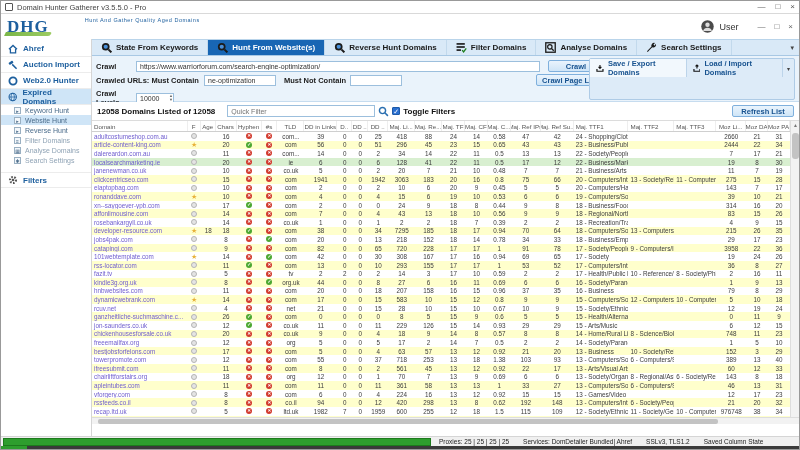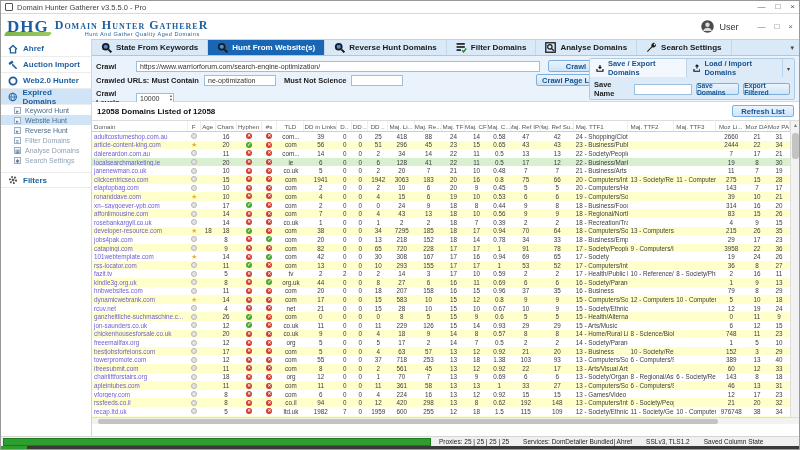--- a/index.html
+++ b/index.html
@@ -8,21 +8,21 @@
 
   
   .titlebar { position:absolute; top:0; left:0; right:0; height:13px; background:#fff; border-bottom:1px solid #d9d9d9; display:flex; align-items:center; padding:0 4px; }
   .app-ico { width:8px; height:8px; border:1px solid #555; border-radius:1px; margin-right:4px; display:inline-block; }
   .titlebar .t-text { font-size:7.5px; color:#444; }
   .win-ctrls { margin-left:auto; display:flex; gap:10px; font-size:8px; color:#555; }
   .win-ctrls span { cursor:default; line-height:10px; }
 
   
   .logobar { position:absolute; top:13px; left:0; right:0; height:25px; background:#fff; display:flex; align-items:center; padding:0 6px; }
-  .logo-wrap { display:flex; align-items:flex-end; gap:6px; }
+  .logo-wrap { display:flex; align-items:flex-start; gap:6px; }
   .logo-acronym { font-family:"Liberation Serif", serif; font-weight:bold; font-size:17px; color:#1d5f9e; letter-spacing:1px; position:relative; }
   .logo-swoosh { position:absolute; left:-2px; bottom:1px; width:46px; height:4px; background:linear-gradient(90deg,#7ab648,#9ccb62); border-radius:0 3px 3px 0; transform:skewX(-25deg); }
   .logo-text-block { display:flex; flex-direction:column; }
   .logo-title { font-family:"Liberation Serif", serif; font-variant:small-caps; font-size:12px; color:#1d5f9e; letter-spacing:1px; font-weight:bold; line-height:12px; }
   .logo-tagline { font-size:5.5px; color:#1d5f9e; letter-spacing:0.5px; margin-left:30px; }
   .user-area { margin-left:auto; display:flex; align-items:center; gap:5px; }
   .user-area .u-label { font-size:9px; color:#333; margin-right:14px; }
   .inner-ctrls { display:flex; gap:9px; font-size:8px; color:#666; }
 
   
@@ -107,21 +107,20 @@
     </span>
   </div>
 
   <div class="logobar">
     <div class="logo-wrap">
       <span class="logo-acronym">
         <span>DHG</span>
         <span class="logo-swoosh"></span>
       </span>
       <span class="logo-text-block">
-        <span class="logo-title">Domain Hunter GathereR</span>
         <span class="logo-tagline">Hunt And Gather Quality Aged Domains</span>
       </span>
     </div>
     <div class="user-area">
       <svg width="13" height="13" viewBox="0 0 10 10">
           <circle cx="5" cy="5" r="4.8" fill="#4a4a4a"></circle>
           <circle cx="5" cy="3.7" r="1.7" fill="#ddd"></circle>
           <path d="M1.6 8.4a3.6 3.6 0 0 1 6.8 0z" fill="#ddd"></path>
         </svg>
       <span class="u-label">User</span>
@@ -249,21 +248,21 @@
   <div class="content">
 
     <div class="crawl-panel">
       <div class="cp-row" style="top:5px; left:4px;">
         <span style="width:40px;">Crawl</span>
         <input class="inp" style="width: 404px;" value="https://www.warriorforum.com/search-engine-optimization/">
       </div>
       <div class="cp-row" style="top:19px; left:4px;">
         <span style="width:108px;">Crawled URLs: Must Contain</span>
         <input class="inp" style="width: 72px;" value="ne-optimization">
-        <span style="margin-left:8px; margin-right:4px;">Must Not Science</span>
+        <span style="margin-left:8px; margin-right:4px;">Must Not Contain</span>
         <input class="inp" style="width: 52px;" value="">
       </div>
       <div class="cp-row" style="top:33px; left:4px;">
         <span style="width:40px;">Crawl Levels</span>
         <span class="spinner">
           <input class="inp" style="width: 38px;" value="10000">
           <span class="spin-btns">
               <span>▲</span>
               <span>▼</span>
             </span>
@@ -283,31 +282,34 @@
           </div>
           <div class="sp-tab">
             <svg width="9" height="9" viewBox="0 0 10 10">
                 <path d="M5 4.9v-4M3.2 2.4L5 0.5 6.8 2.4" stroke="#111" stroke-width="1.4" fill="none"></path>
                 <path d="M1.2 5.5v3h7.6v-3" stroke="#111" stroke-width="1.5" fill="none"></path>
               </svg>
             <span>Load / Import Domains</span>
           </div>
           <span class="sp-caret">▾</span>
         </div>
-        <div class="sp-row">
-          <span>Save Name</span>
-          <input class="inp" style="width: 58px;" value="">
-          <span class="btn" style="width:48px; font-size:6.8px;">Save Domains</span>
-          <span class="btn" style="width:52px; font-size:6.8px;">Export Filtered</span>
-        </div>
       </div>
     </div>
 
     <div class="toolbar">
       <span class="count-label">12058 Domains Listed of 12058</span>
+      <span class="qf-wrap">
+        <input class="inp" style="width: 148px; height: 12px;" placeholder="Quick Filter">
+        <svg width="11" height="11" viewBox="0 0 10 10">
+            <circle cx="4.1" cy="4.1" r="2.8" fill="none" stroke="#2a6fb0" stroke-width="1.3"></circle>
+            <line x1="6.2" y1="6.2" x2="9" y2="9" stroke="#2a6fb0" stroke-width="1.4"></line>
+          </svg>
+        <span class="checkbox">✓</span>
+        <span class="toggle-label">Toggle Filters</span>
+      </span>
       <span class="btn refresh-btn">Refresh List</span>
     </div>
 
     <div class="tablewrap">
       <div style="position:absolute; left:0; top:0; right:9px; bottom:7px; overflow:hidden;">
         <div class="thead" id="thead">
             <div class="th" style="width: 96px; justify-content: flex-start;">Domain</div>
             <div class="th" style="width: 13px; justify-content: center;">F</div>
             <div class="th" style="width: 15px; justify-content: center;">Age</div>
             <div class="th" style="width: 21px; justify-content: center;">Chars</div>

